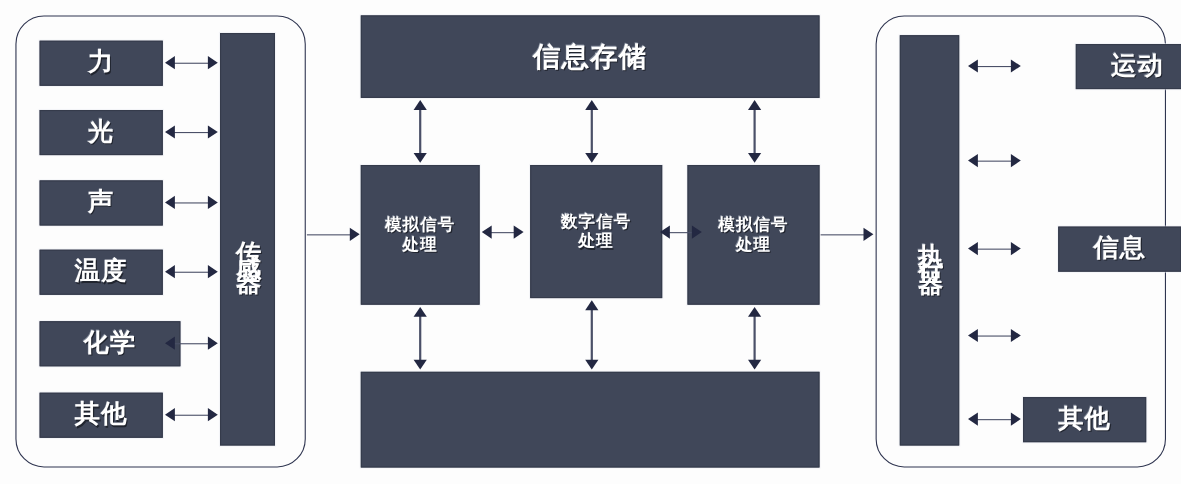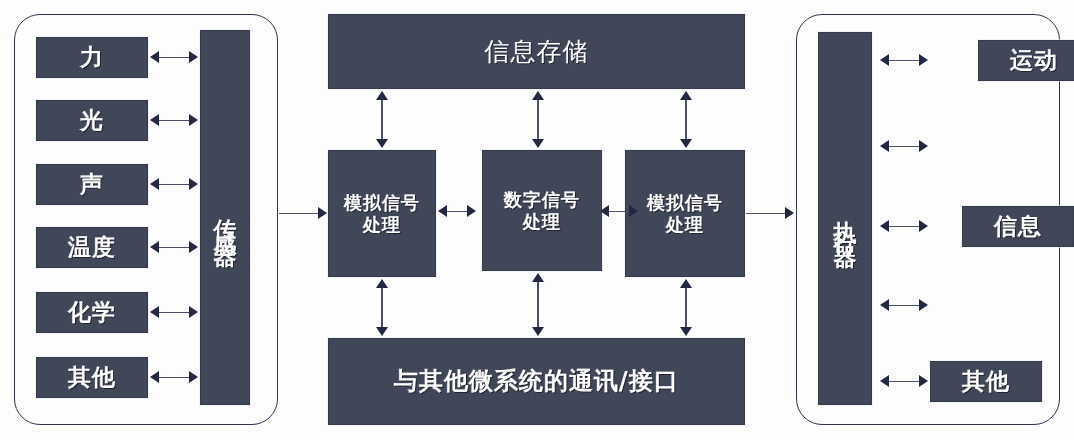--- a/index.html
+++ b/index.html
@@ -41,22 +41,22 @@
   }
   .blk.small  { font-size: 23px; font-weight: 700; }
   .blk.vert {
     writing-mode: vertical-rl;
     text-orientation: upright;
     font-size: 23px;
     font-weight: 700;
     letter-spacing: 13px;
     padding-top: 6px;
   }
-  .blk.wide   { font-size: 25px; font-weight: 400; }
-  .blk.proc   { font-size: 18px; font-weight: 700; text-align: right; }
+  .blk.wide   { font-size: 25px; font-weight: 700; }
+  .blk.proc   { font-size: 15px; font-weight: 700; text-align: right; }
   .blk.bottom { font-size: 24px; font-weight: 700; flex-direction: column; }
 
   
   .ln {
     position: absolute;
     background: #4b5068;
   }
   .ln.h { height: 1.6px; }
   .ln.v { width: 1.6px; }
 
@@ -91,21 +91,21 @@
 <body>
 
 <div id="stage">
 
   <div class="group-frame" style="left:14px; top:14px; width:264px; height:411px;"></div>
 
   <div class="blk small" style="left:36px; top:37px; width:112px; height:41px;">力</div>
   <div class="blk small" style="left:36px; top:100px; width:112px; height:41px;">光</div>
   <div class="blk small" style="left:36px; top:164px; width:112px; height:41px;">声</div>
   <div class="blk small" style="left:36px; top:227px; width:112px; height:41px;">温度</div>
-  <div class="blk small" style="left:36px; top:292px; width:112px; height:41px;">化学</div>
+  <div class="blk small" style="left:36px; top:292px; width:128px; height:41px;">化学</div>
   <div class="blk small" style="left:36px; top:357px; width:112px; height:41px;">其他</div>
 
   <div class="blk vert" style="left:200px; top:30px; width:50px; height:375px;">传感器</div>
 
   <div class="ln h" style="left:152px; top:56.5px; width:44px;"></div>
   <div class="ah left" style="left:150px; top:51px;"></div>
   <div class="ah right" style="left:189px; top:51px;"></div>
 
   <div class="ln h" style="left:152px; top:119.5px; width:44px;"></div>
   <div class="ah left" style="left:150px; top:114px;"></div>
@@ -141,21 +141,20 @@
     <span class="sub">数字信号</span>
     <span class="sub">处理</span>
   </div>
 
   <div class="blk proc" style="left:625px; top:150px; width:120px; height:127px; flex-direction:column;">
     <span class="sub">模拟信号</span>
     <span class="sub">处理</span>
   </div>
 
   <div class="blk bottom" style="left:328px; top:338px; width:417px; height:87px;">
-    <span class="sub">与其他微系统的通讯/接口</span>
   </div>
 
   <div class="ln v" style="left:381px; top:93px; height:53px;"></div>
   <div class="ah up" style="left:376px; top:91px;"></div>
   <div class="ah down" style="left:376px; top:139px;"></div>
 
   <div class="ln v" style="left:537px; top:93px; height:53px;"></div>
   <div class="ah up" style="left:532px; top:91px;"></div>
   <div class="ah down" style="left:532px; top:139px;"></div>
 

